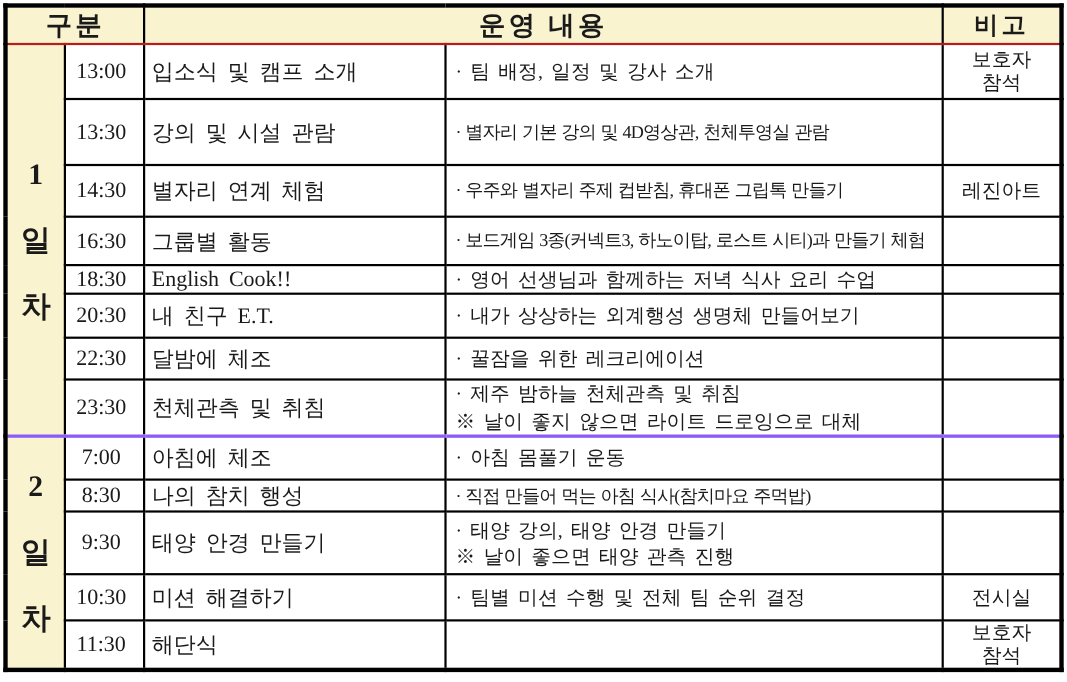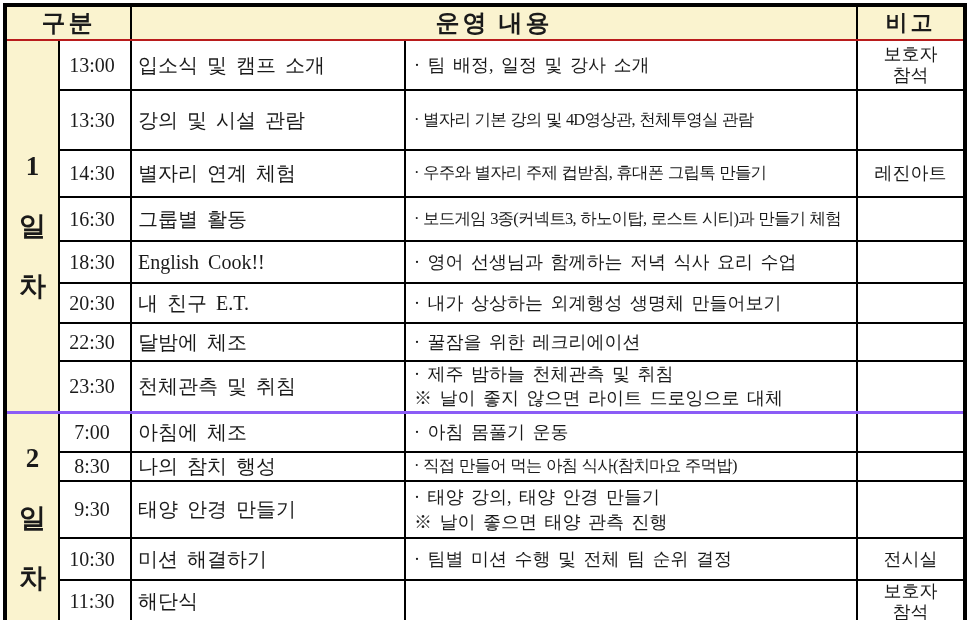--- a/index.html
+++ b/index.html
@@ -116,21 +116,21 @@
           <td class="activity-cell">별자리 연계 체험</td>
           <td class="content-cell condensed">· 우주와 별자리 주제 컵받침, 휴대폰 그립톡 만들기</td>
           <td class="remarks-cell">레진아트</td>
         </tr>
         <tr style="height: 44px;">
           <td class="time-cell">16:30</td>
           <td class="activity-cell">그룹별 활동</td>
           <td class="content-cell condensed">· 보드게임 3종(커넥트3, 하노이탑, 로스트 시티)과 만들기 체험</td>
           <td class="remarks-cell"></td>
         </tr>
-        <tr style="height: 42px;">
+        <tr style="height: 26px;">
           <td class="time-cell">18:30</td>
           <td class="activity-cell">English Cook!!</td>
           <td class="content-cell">· 영어 선생님과 함께하는 저녁 식사 요리 수업</td>
           <td class="remarks-cell"></td>
         </tr>
         <tr style="height: 40px;">
           <td class="time-cell">20:30</td>
           <td class="activity-cell">내 친구 E.T.</td>
           <td class="content-cell">· 내가 상상하는 외계행성 생명체 만들어보기</td>
           <td class="remarks-cell"></td>

